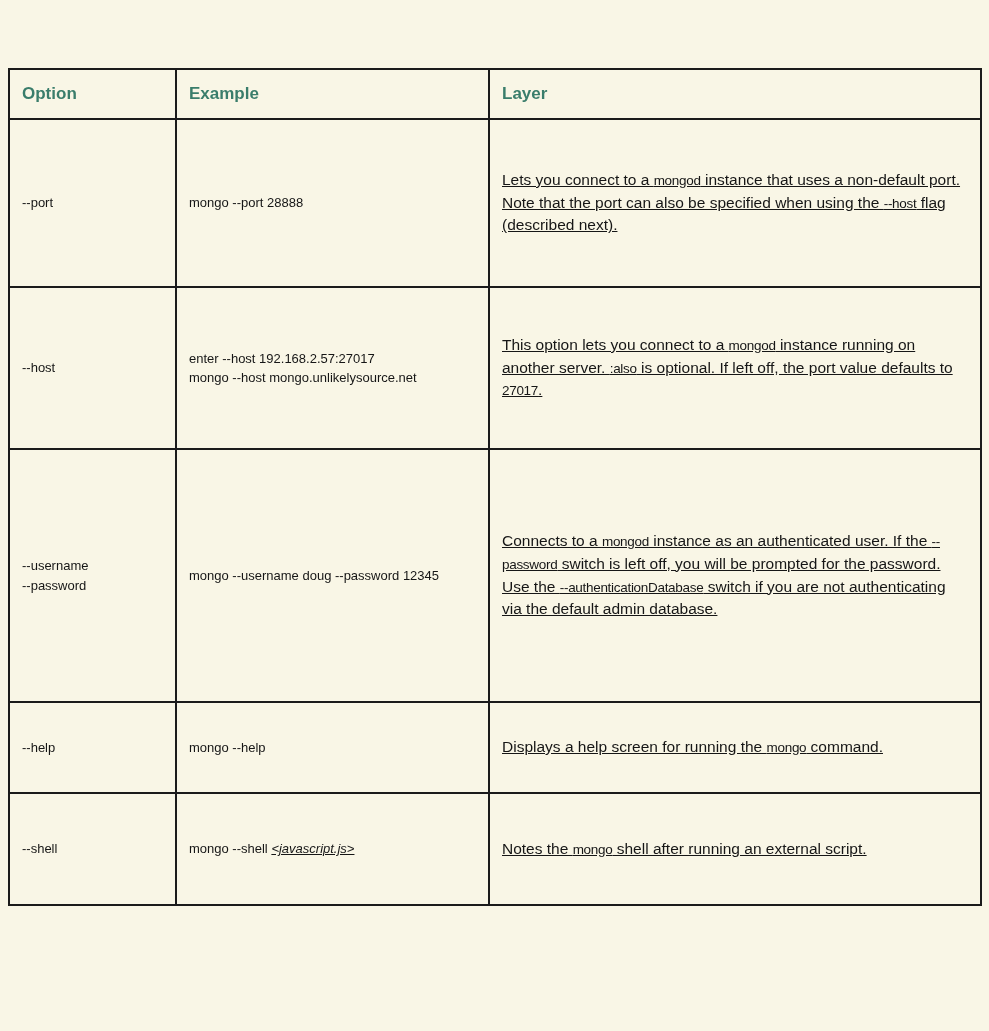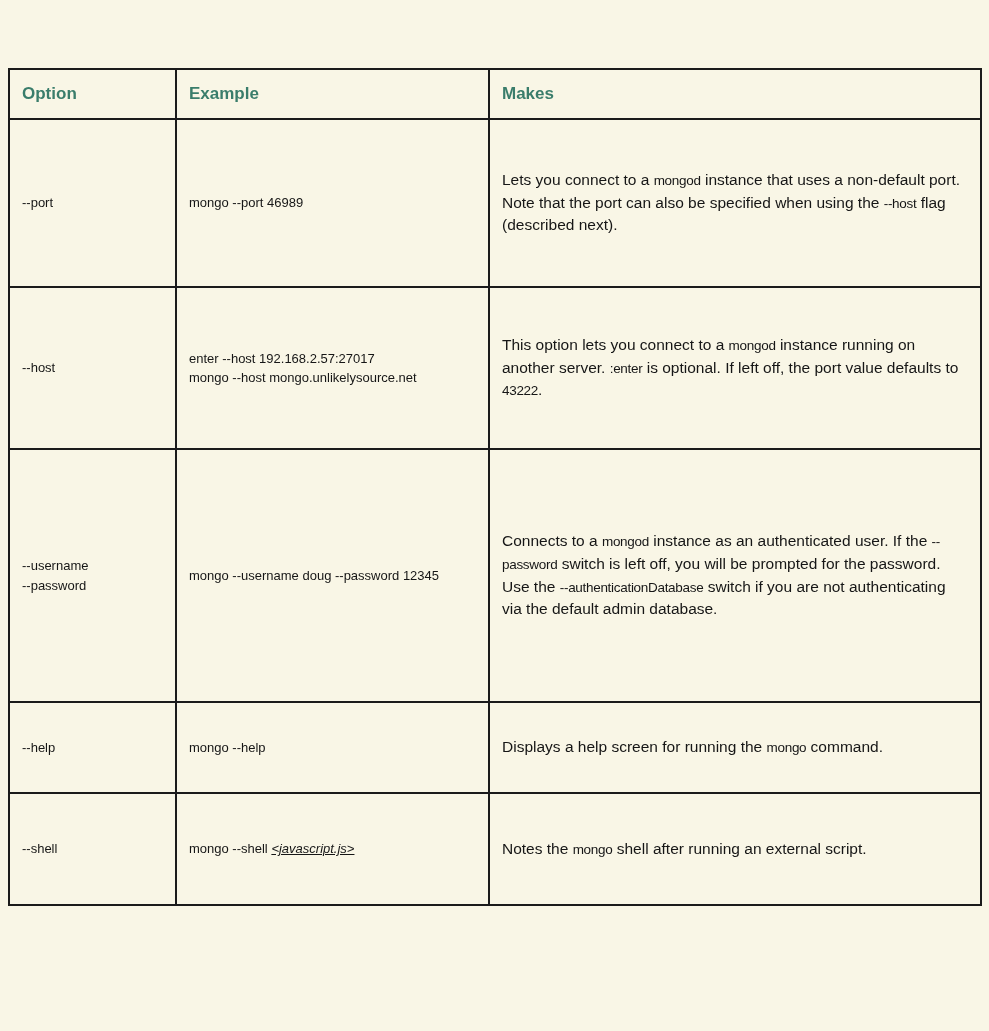--- a/index.html
+++ b/index.html
@@ -42,20 +42,21 @@
     padding-top: 4px;
     padding-bottom: 4px;
   }
   td.option-cell, td.example-cell {
     font-size: 13px;
     line-height: 1.5;
   }
   td.notes-cell {
     font-size: 15.5px;
     line-height: 1.48;
+    text-decoration: underline;
   }
   .seg-plain { }
   .seg-code {
     font-size: 13.5px;
     letter-spacing: -0.3px;
   }
   .seg-link {
     color: #3a7d6b;
     font-weight: bold;
   }
@@ -72,42 +73,42 @@
   <table class="opts">
     <colgroup>
       <col class="c-option">
       <col class="c-example">
       <col class="c-notes">
     </colgroup>
     <thead>
       <tr>
         <th>Option</th>
         <th>Example</th>
-        <th>Makes</th>
+        <th>Layer</th>
       </tr>
     </thead>
     <tbody id="table-body">
         <tr style="height: 168px;">
           <td class="option-cell">
             <div class="cell-line">--port</div>
           </td>
           <td class="example-cell">
-            <div class="cell-line"><span class="seg-plain">mongo --port 46989</span></div>
+            <div class="cell-line"><span class="seg-plain">mongo --port 28888</span></div>
           </td>
           <td class="notes-cell"><span class="seg-plain">Lets you connect to a </span><span class="seg-code">mongod</span><span class="seg-plain"> instance that uses a non-default port. Note that the port can also be specified when using the </span><span class="seg-code">--host</span><span class="seg-plain"> flag (described next).</span></td>
         </tr>
         <tr style="height: 162px;">
           <td class="option-cell">
             <div class="cell-line">--host</div>
           </td>
           <td class="example-cell">
             <div class="cell-line"><span class="seg-plain">enter --host 192.168.2.57:27017</span></div>
             <div class="cell-line"><span class="seg-plain">mongo --host mongo.unlikelysource.net</span></div>
           </td>
-          <td class="notes-cell"><span class="seg-plain">This option lets you connect to a </span><span class="seg-code">mongod</span><span class="seg-plain"> instance running on another server. </span><span class="seg-code">:enter</span><span class="seg-plain"> is optional. If left off, the port value defaults to </span><span class="seg-code">43222</span><span class="seg-plain">.</span></td>
+          <td class="notes-cell"><span class="seg-plain">This option lets you connect to a </span><span class="seg-code">mongod</span><span class="seg-plain"> instance running on another server. </span><span class="seg-code">:also</span><span class="seg-plain"> is optional. If left off, the port value defaults to </span><span class="seg-code">27017</span><span class="seg-plain">.</span></td>
         </tr>
         <tr style="height: 253px;">
           <td class="option-cell">
             <div class="cell-line">--username</div>
             <div class="cell-line">--password</div>
           </td>
           <td class="example-cell">
             <div class="cell-line"><span class="seg-plain">mongo --username doug --password 12345</span></div>
           </td>
           <td class="notes-cell"><span class="seg-plain">Connects to a </span><span class="seg-code">mongod</span><span class="seg-plain"> instance as an authenticated user. If the </span><span class="seg-code">--password</span><span class="seg-plain"> switch is left off, you will be prompted for the password. Use the </span><span class="seg-code">--authenticationDatabase</span><span class="seg-plain"> switch if you are not authenticating via the default admin database.</span></td>

